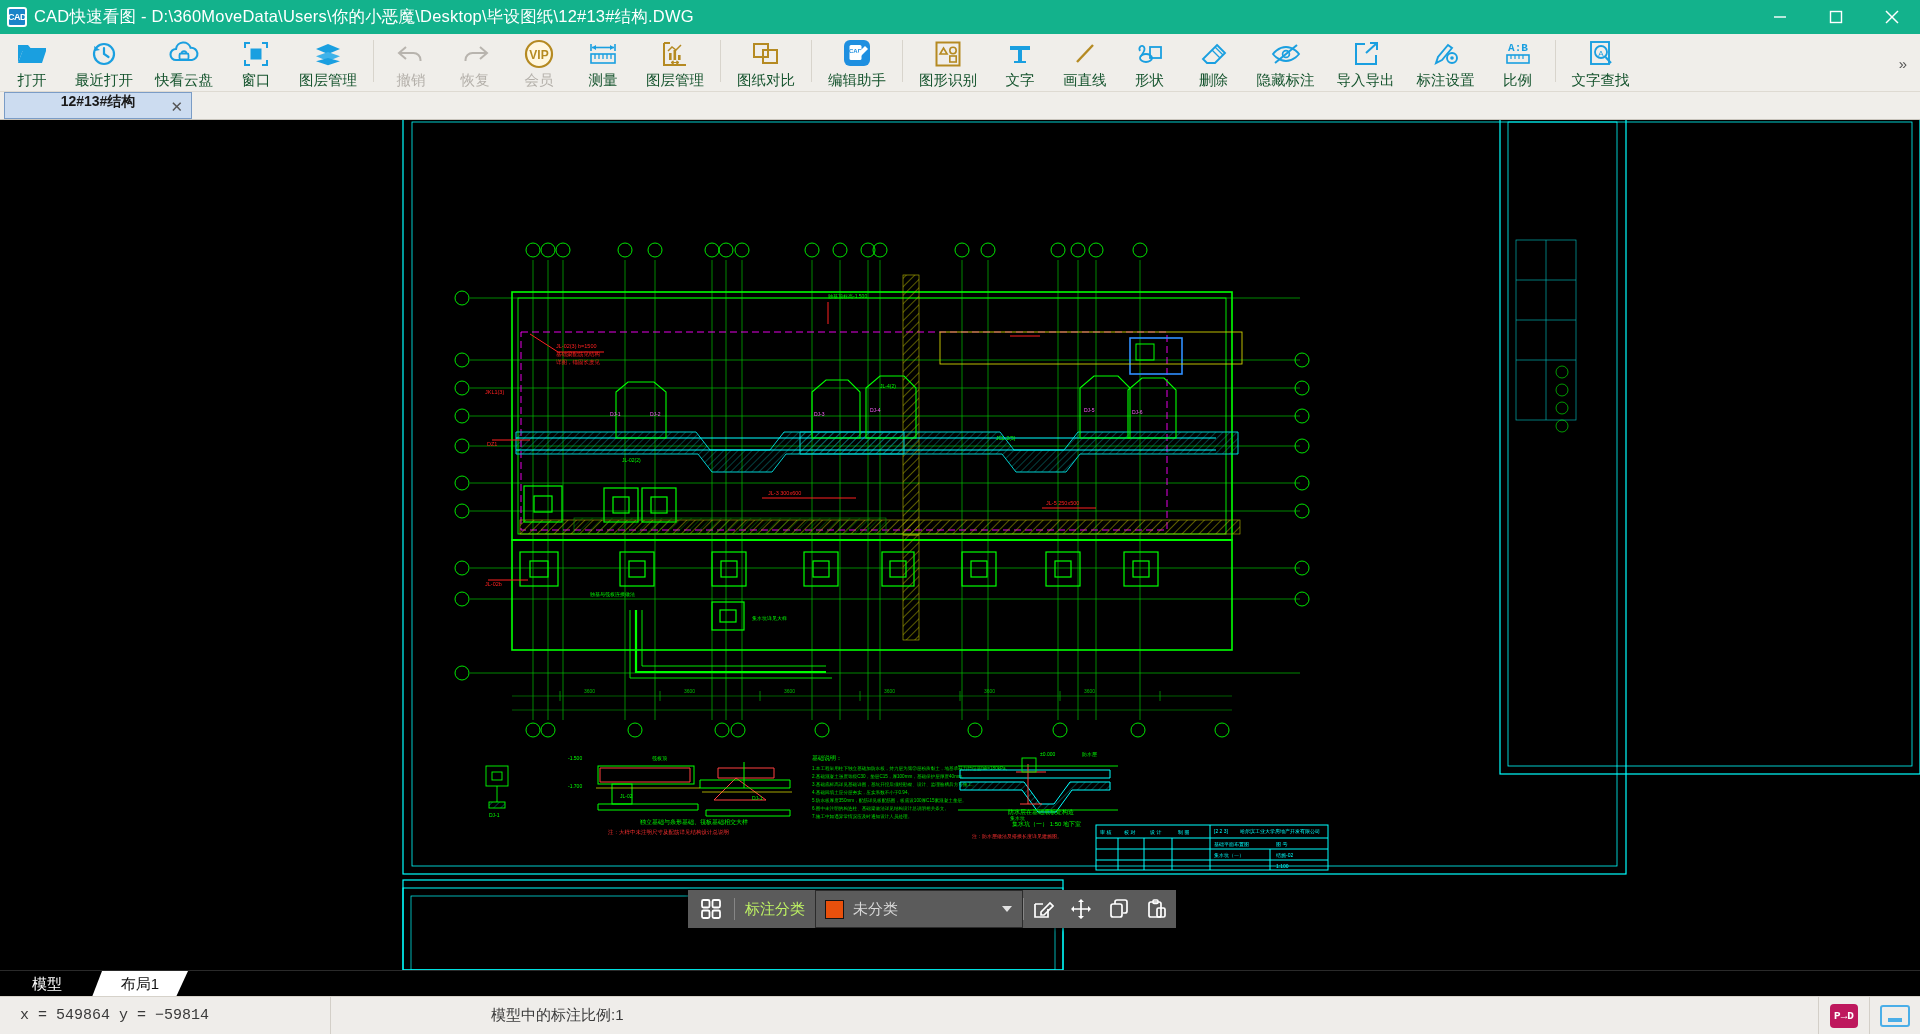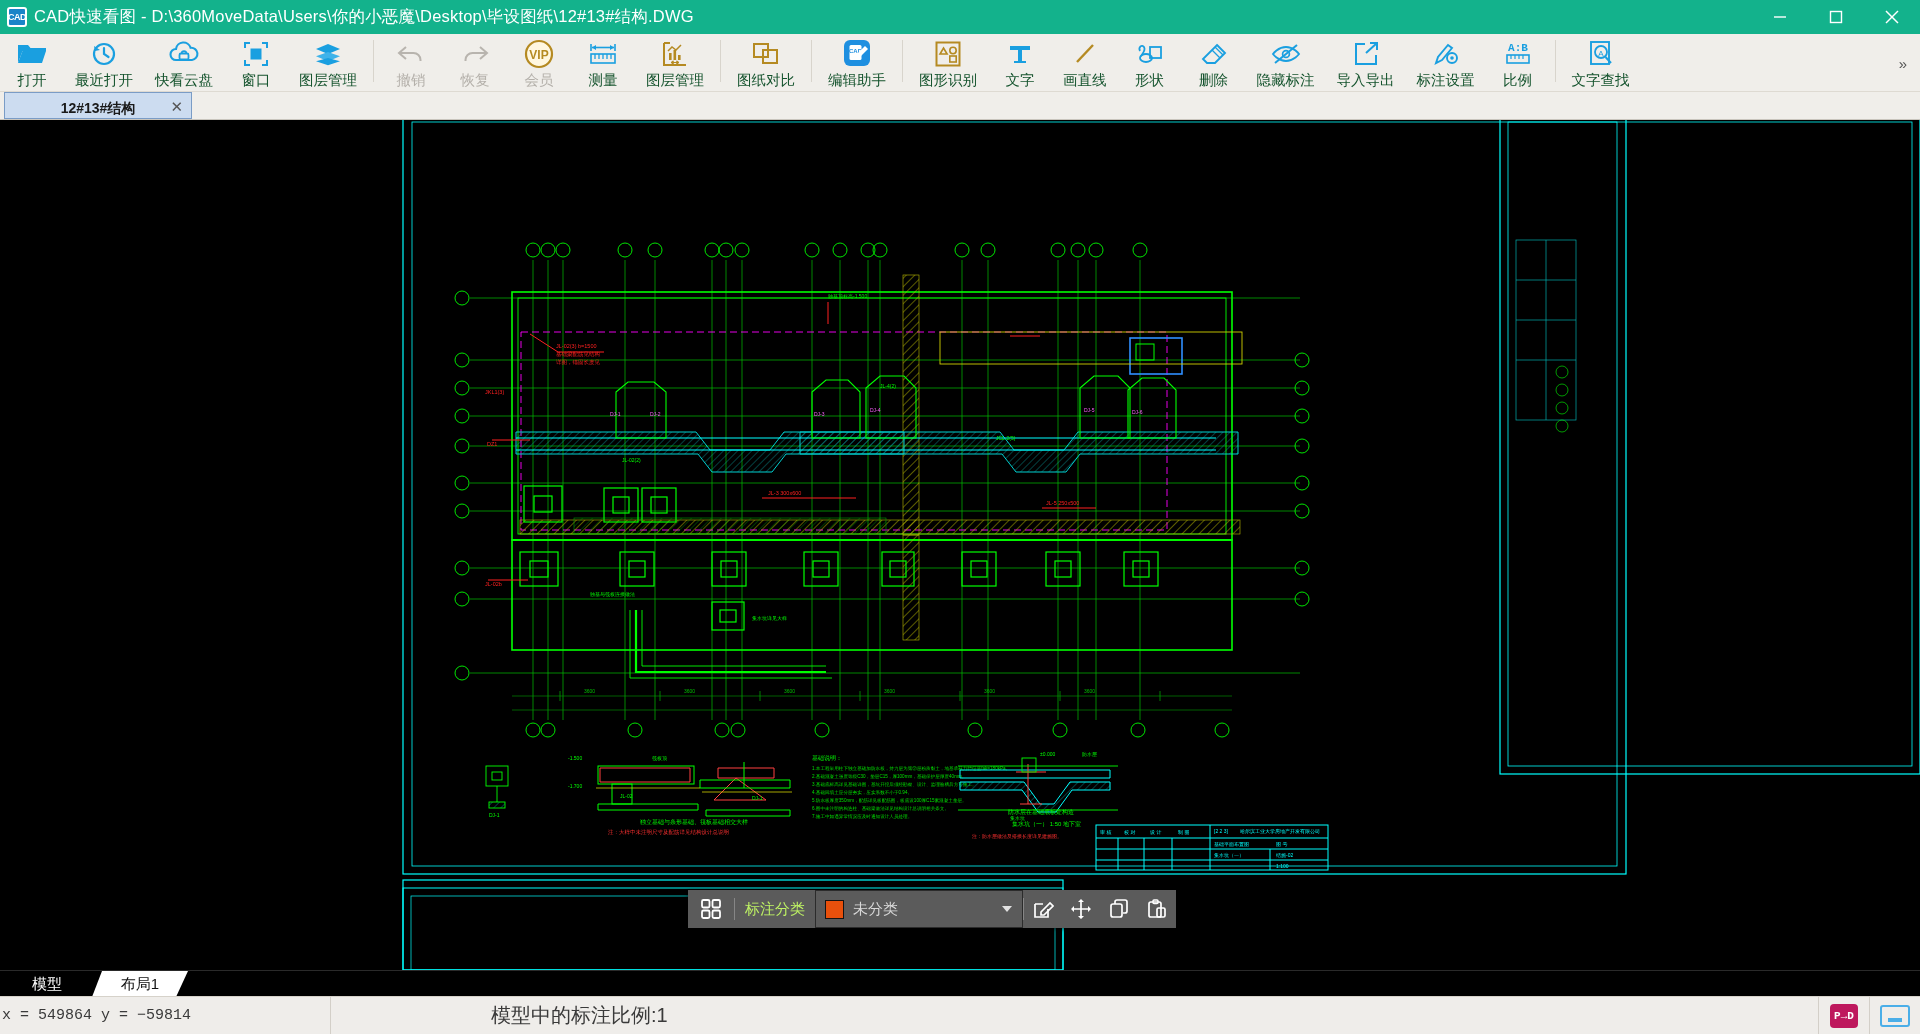--- a/index.html
+++ b/index.html
@@ -63,21 +63,21 @@
   }
 
   
   .tabstrip {
     position: absolute; left: 0; top: 92px; width: 1920px; height: 28px;
     background: #f0eeea; border-bottom: 1px solid #c9c5bd;
   }
   .doctab {
     position: absolute; left: 4px; top: 0px; width: 188px; height: 27px;
     background: #ccdcf0; border: 1px solid #7a9cc6;
-    display: flex; align-items: flex-end; justify-content: center;
+    display: flex; align-items: flex-start; justify-content: center;
   }
   .doctab-lbl { font-size: 14px; color: #1a1a1a; font-weight: bold; }
   .doctab-close {
     position: absolute; right: 8px; top: 50%; transform: translateY(-50%);
     font-size: 15px; color: #555; line-height: 1;
   }
 
   
   .canvas {
     position: absolute; left: 0; top: 120px; width: 1920px; height: 850px;
@@ -124,26 +124,26 @@
   }
   .laytabs-underline { position: absolute; left: 0; top: 25px; width: 1920px; height: 1px; background: #9a9a9a; }
 
   
   .statusbar {
     position: absolute; left: 0; top: 996px; width: 1920px; height: 38px;
     background: #efedea; border-top: 1px solid #d6d2ca;
     display: flex; align-items: center;
   }
   .st-coords {
-    width: 330px; padding-left: 2px; font-size: 15px; color: #3a3a3a;
+    width: 330px; padding-left: 20px; font-size: 15px; color: #3a3a3a;
     font-family: "Liberation Mono", "DejaVu Sans Mono", monospace;
     white-space: nowrap;
   }
   .st-div { width: 1px; height: 38px; background: #d3cfc8; }
-  .st-scale { padding-left: 160px; font-size: 20px; color: #3a3a3a; white-space: nowrap; }
+  .st-scale { padding-left: 160px; font-size: 15px; color: #3a3a3a; white-space: nowrap; }
   .st-right { margin-left: auto; display: flex; align-items: center; height: 38px; }
   .st-icobox { width: 50px; height: 38px; display: flex; align-items: center; justify-content: center; }
   .st-pbadge {
     width: 28px; height: 24px; background: #be185d; border-radius: 4px; color: #fff;
     font-size: 11px; font-weight: bold; display: flex; align-items: center; justify-content: center;
     font-family: "Liberation Mono", "DejaVu Sans Mono", monospace;
   }
   .st-minbox { width: 30px; height: 22px; border: 2px solid #4aaee8; border-radius: 3px;
     display: flex; align-items: flex-end; justify-content: center; padding-bottom: 3px; }
   .st-minbar { width: 14px; height: 4px; background: #4aaee8; }

